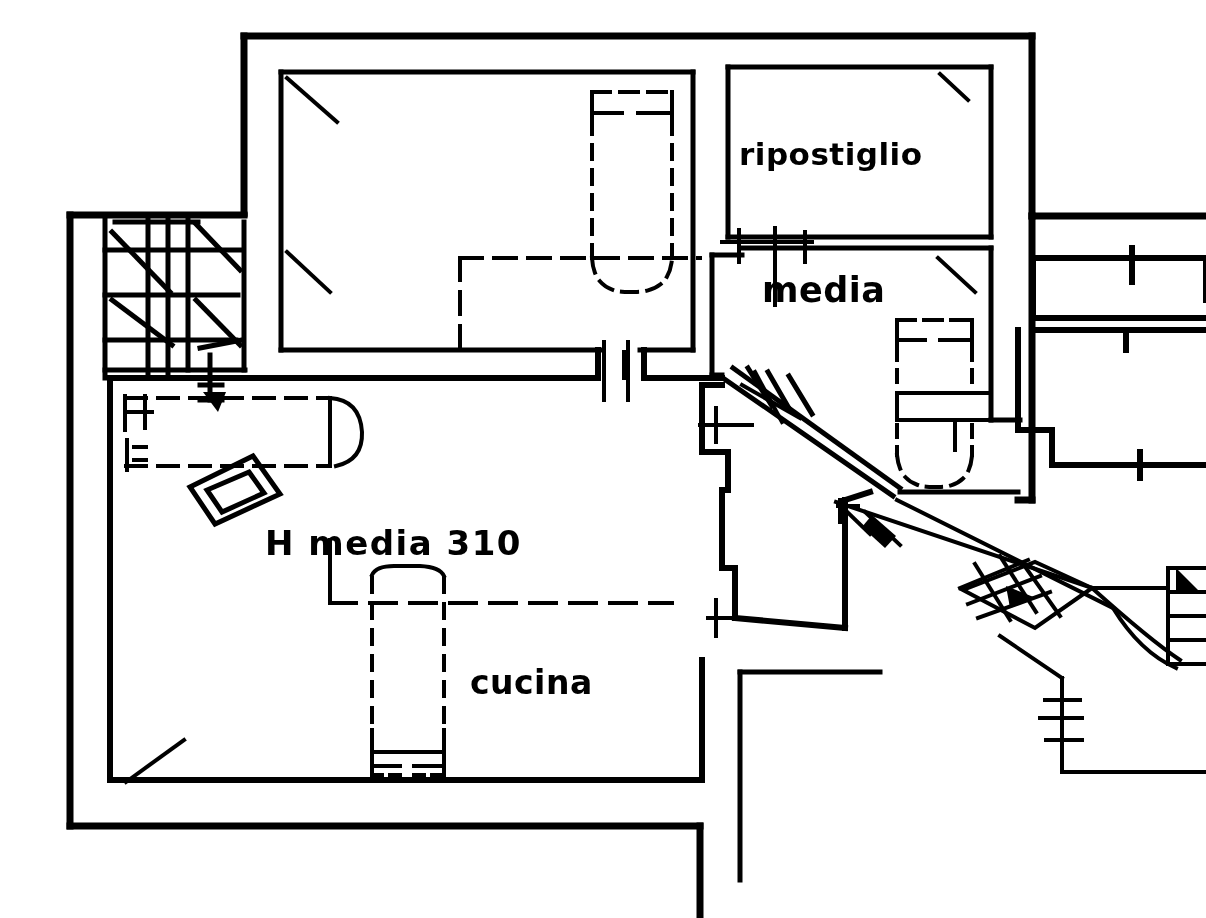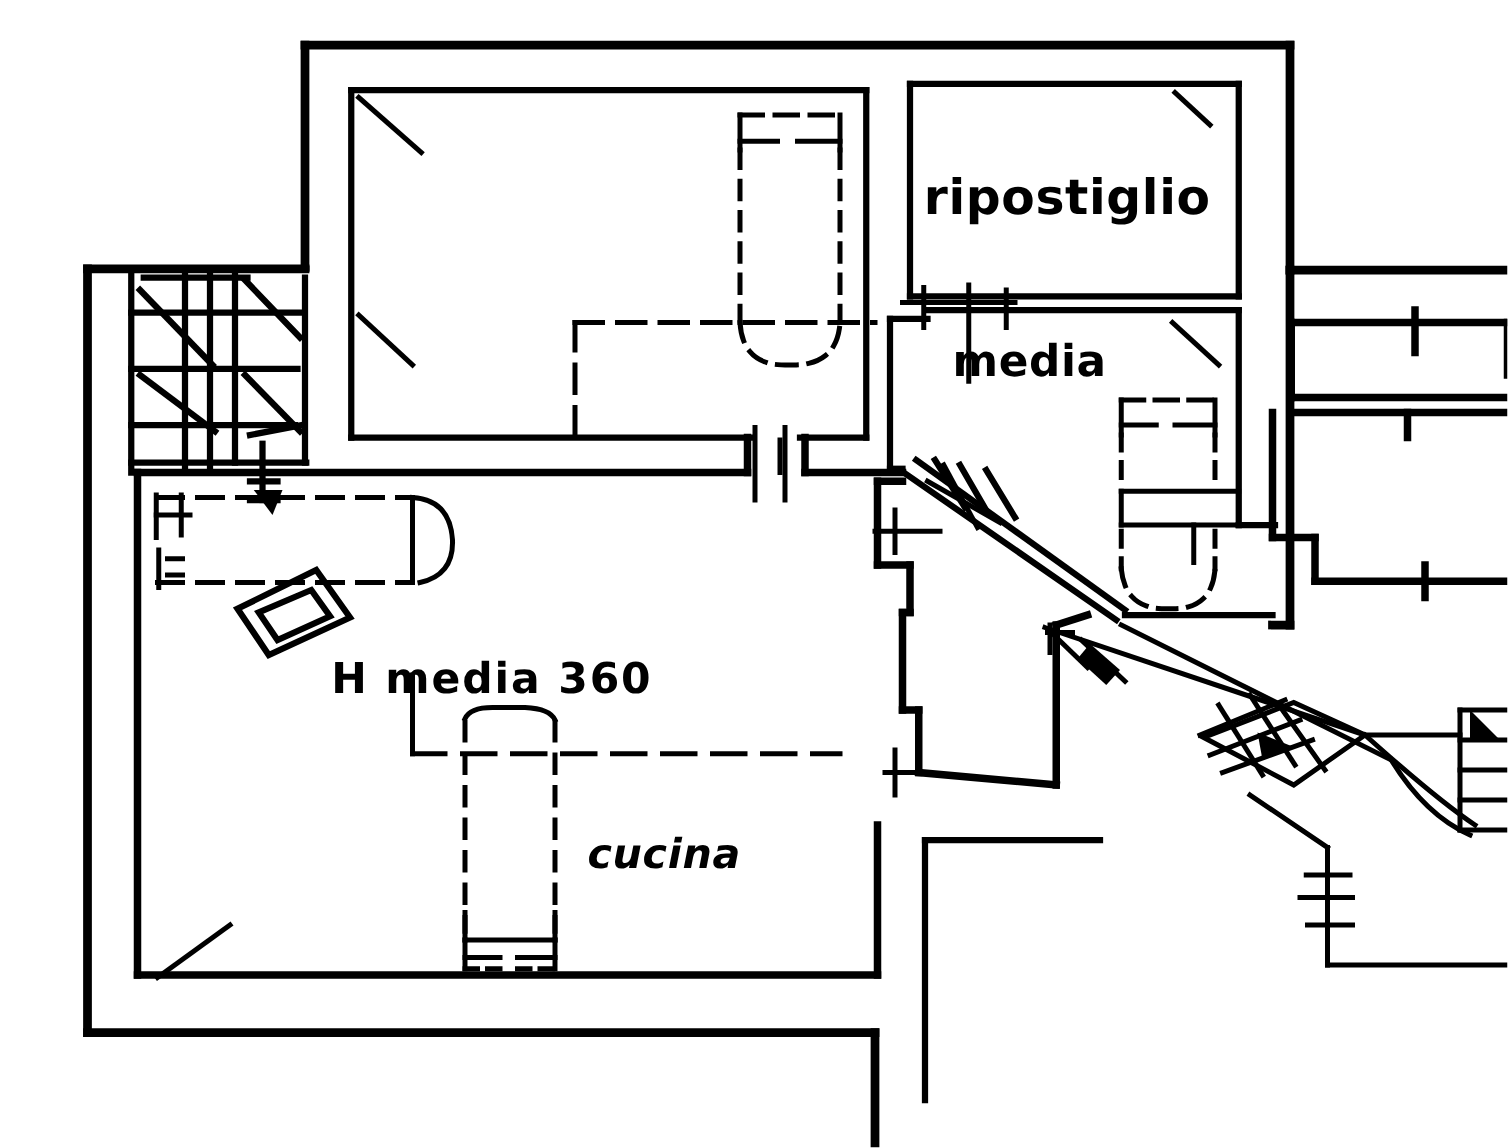--- a/index.html
+++ b/index.html
@@ -31,32 +31,31 @@
     color: #000000;
     font-family: "DejaVu Sans", sans-serif;
     font-weight: 700;
     white-space: nowrap;
     letter-spacing: 0.5px;
     user-select: none;
   }
   .lbl-ripostiglio {
     left: 739px;
     top: 136px;
-    font-size: 39px;
+    font-size: 31px;
   }
   .lbl-bagno {
     left: 762px;
     top: 270px;
     font-size: 35px;
   }
   .lbl-cucina {
     left: 470px;
     top: 663px;
     font-size: 33px;
-    font-style: italic;
   }
   .lbl-hmedia {
     left: 265px;
     top: 523px;
     font-size: 34px;
     letter-spacing: 1.5px;
   }
 </style>
 </head>
 <body>
@@ -341,15 +340,15 @@
 
     </g>
   </svg>
 
   <div class="room-label lbl-ripostiglio">ripostiglio</div>
 
   <div class="room-label lbl-bagno">media</div>
 
   <div class="room-label lbl-cucina">cucina</div>
 
-  <div class="room-label lbl-hmedia">H media 360</div>
+  <div class="room-label lbl-hmedia">H media 310</div>
 
 </div>
 
 </body></html>

